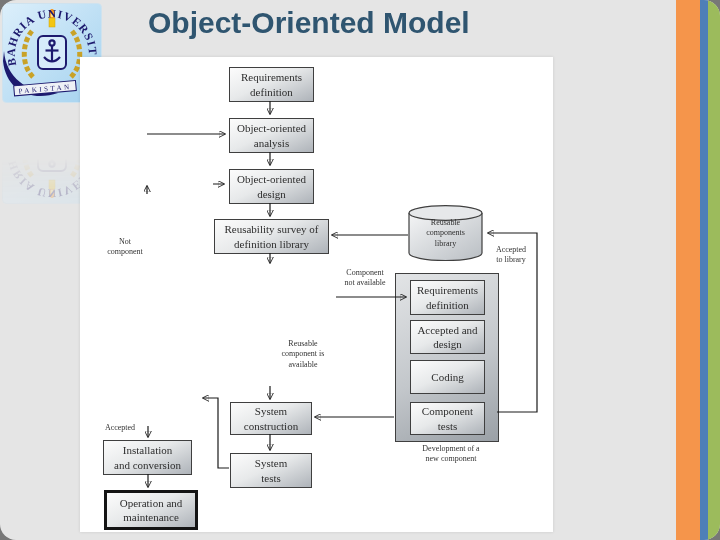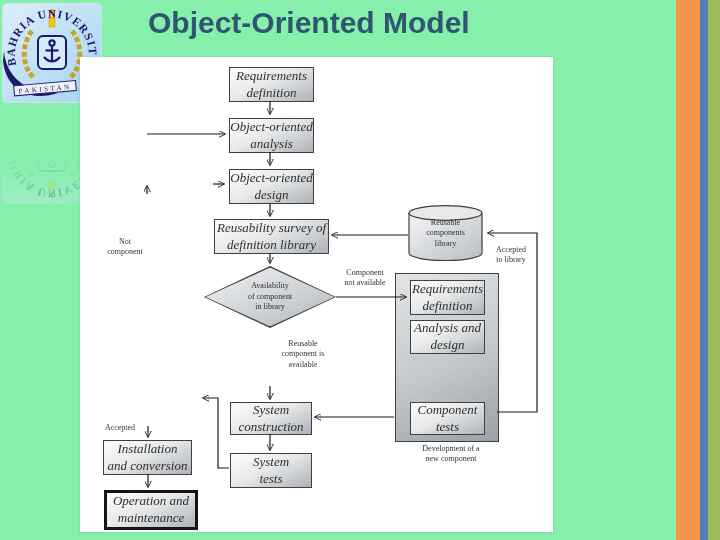--- a/index.html
+++ b/index.html
@@ -1,18 +1,18 @@
 <!DOCTYPE html>
 <html><head>
 <meta charset="utf-8">
 <style>
   html,body{margin:0;padding:0;background:#777;}
   .slide{
     position:relative;width:720px;height:540px;overflow:hidden;
-    background:#86efac;font-family:"Liberation Sans",sans-serif;
+    background:#e5e5e5;font-family:"Liberation Sans",sans-serif;border-radius:16px;
   }
   
   .stripe{position:absolute;top:0;height:540px;}
   .stripe-orange{left:676px;width:24px;background:#F5954B;}
   .stripe-blue{left:700px;width:8px;background:#4E7FB7;}
   .stripe-green{left:708px;width:12px;background:#9CBB5C;}
 
   .title{
     position:absolute;left:148px;top:6px;margin:0;
     font-size:30px;font-weight:700;color:#2F5570;letter-spacing:0;
@@ -27,23 +27,22 @@
     position:absolute;left:80px;top:57px;width:473px;height:475px;
     background:#FFFFFF;z-index:1;box-shadow:0 0 3px rgba(0,0,0,.12);
   }
 
   
   .fbox,.flabel,.diamond,.cyl,.group{position:absolute;z-index:2;}
   .fbox{
     border:1px solid #3f3f3f;
     background:linear-gradient(155deg,#fcfcfc 0%,#e7e9ea 45%,#aeb3b9 100%);
     display:flex;align-items:center;justify-content:center;text-align:center;
-    font-family:"Liberation Serif",serif;font-size:13px;line-height:1.3;color:#2e2e2e;
+    font-family:"Liberation Serif",serif;font-size:11px;line-height:1.3;color:#2e2e2e;
     white-space:pre-line;
-    font-style:italic;
   }
   .fbox.thick{border:3px solid #141414;}
   .group{
     border:1px solid #3f3f3f;
     background:linear-gradient(155deg,#e2e4e6 0%,#c3c7cb 55%,#9aa0a6 100%);
   }
   .flabel{
     font-family:"Liberation Serif",serif;font-size:8px;line-height:1.3;color:#333;
     text-align:center;white-space:pre-line;z-index:3;
   }
@@ -121,28 +120,20 @@
   </div>
   <div class="fbox" style="left:229px;top:169px;width:83px;height:33px">
     <span>Object-oriented
 design</span>
   </div>
   <div class="fbox" style="left:214px;top:219px;width:113px;height:33px">
     <span>Reusability survey of
 definition library</span>
   </div>
 
-  <div class="diamond" style="left:204px;top:266px;width:132px;height:62px">
-    <div class="d-outer"></div>
-    <div class="d-inner">
-      <span>Availability
-of component
-in library</span>
-    </div>
-  </div>
 
   <div class="cyl" style="left:408px;top:205px;width:75px;height:57px">
     <svg viewBox="0 0 75 57" width="75" height="57">
       <defs>
         <linearGradient id="cylg" x1="0" y1="0" x2="1" y2="1">
           <stop offset="0" stop-color="#f4f5f6"></stop>
             <stop offset="1" stop-color="#b9bec3"></stop>
         </linearGradient>
       </defs>
       <path d="M1,8 L1,48 A36.5,7.5 0 0 0 74,48 L74,8" fill="url(#cylg)" stroke="#3f3f3f" stroke-width="1.2"></path>
@@ -152,22 +143,25 @@
 components
 library</div>
   </div>
 
   <div class="group" style="left:395px;top:273px;width:102px;height:167px"></div>
   <div class="fbox" style="left:410px;top:280px;width:73px;height:33px">
     <span>Requirements
 definition</span>
   </div>
   <div class="fbox" style="left:410px;top:320px;width:73px;height:32px">
-    <span>Analysis and
+    <span>Accepted and
 design</span>
+  </div>
+  <div class="fbox" style="left:410px;top:360px;width:73px;height:32px">
+    <span>Coding</span>
   </div>
   <div class="fbox" style="left:410px;top:402px;width:73px;height:31px">
     <span>Component
 tests</span>
   </div>
 
   <div class="fbox" style="left:230px;top:402px;width:80px;height:31px">
     <span>System
 construction</span>
   </div>

